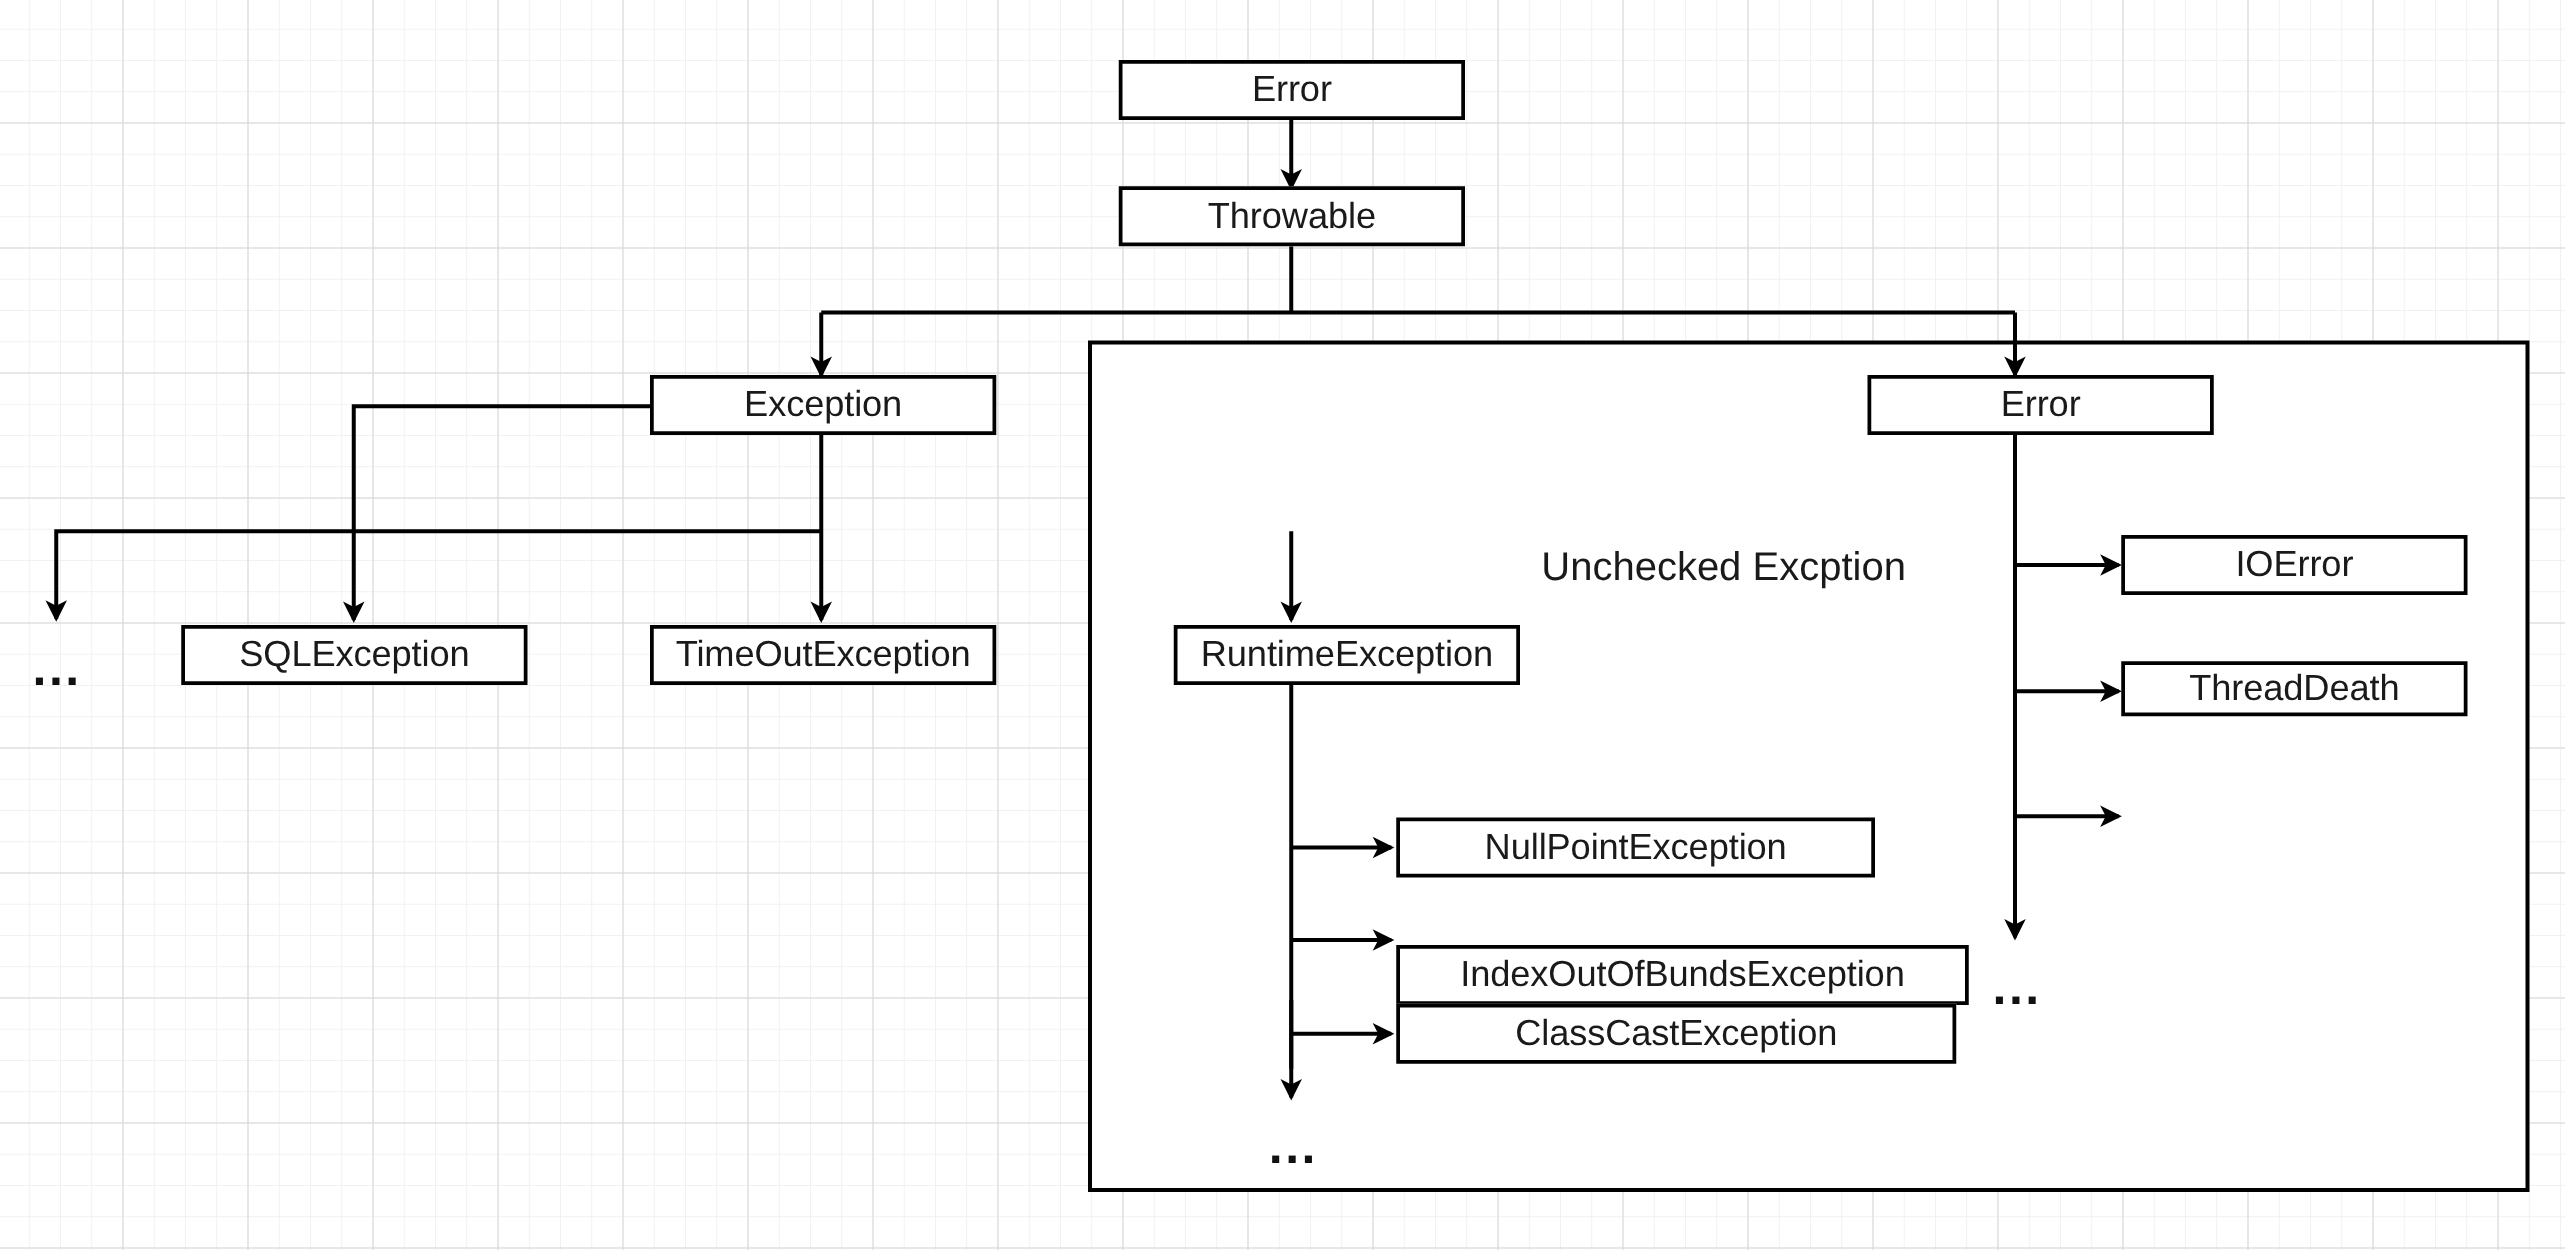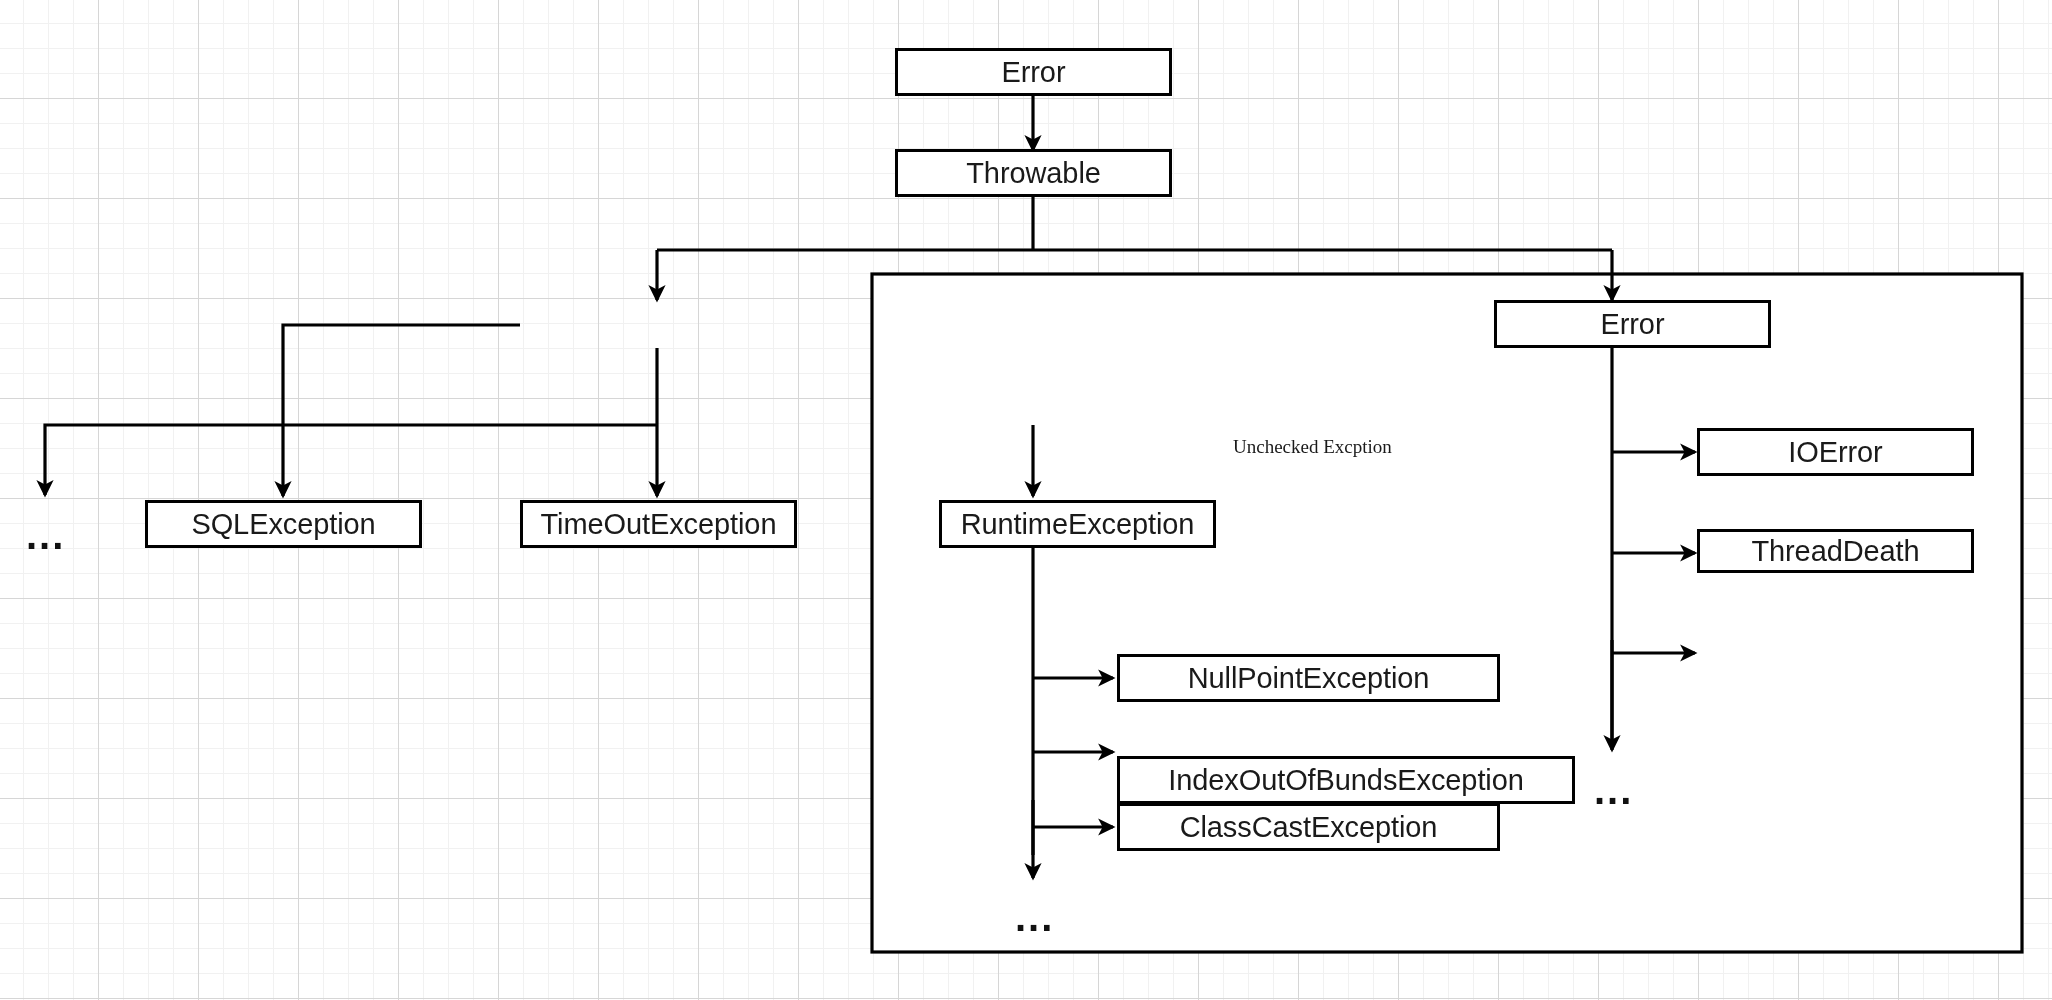--- a/index.html
+++ b/index.html
@@ -64,22 +64,22 @@
     font-family: "Liberation Sans", sans-serif;
     font-size: 40px;
     font-weight: 700;
     color: #111111;
     letter-spacing: 2px;
     line-height: 1;
     user-select: none;
   }
   .group-label {
     position: absolute;
-    font-family: Liberation Serif, serif;
-    font-size: 19px;
+    font-family: Liberation Sans, sans-serif;
+    font-size: 32px;
     color: #1a1a1a;
     white-space: nowrap;
     line-height: 1;
   }
 </style>
 </head>
 <body>
 
 <div id="canvas">
 
@@ -121,34 +121,35 @@
     <path class="edge" marker-end="url(#arrow)" d="M 1612 653 L 1695 653"></path>
     <path class="edge" marker-end="url(#arrow)" d="M 1612 640 L 1612 750"></path>
   </svg>
 
   <div class="group-label" style="left:1233px; top:437px;">Unchecked Excption</div>
 
   <div class="node-box" style="left:895px; top:48px; width:277px; height:48px;">Error</div>
 
   <div class="node-box" style="left:895px; top:149px; width:277px; height:48px;">Throwable</div>
 
+  <div class="node-box" style="left:520px; top:300px; width:277px; height:48px;">Exception</div>
 
   <div class="node-box" style="left:1470px; top:300px; width:277px; height:48px;margin-left:24px;">Error</div>
 
   <div class="node-box" style="left:145px; top:500px; width:277px; height:48px;">SQLException</div>
 
   <div class="node-box" style="left:520px; top:500px; width:277px; height:48px;">TimeOutException</div>
 
   <div class="node-box" style="left:895px; top:500px; width:277px; height:48px;margin-left:44px;">RuntimeException</div>
 
   <div class="node-box" style="left:1117px; top:654px; width:383px; height:48px;">NullPointException</div>
 
   <div class="node-box" style="left:1117px; top:756px; width:458px; height:48px;">IndexOutOfBundsException</div>
 
-  <div class="node-box" style="left:1117px; top:803px; width:383px; height:48px;">ClassCastException</div>
+  <div class="node-box" style="left:1117px; top:803px; width:448px; height:48px;">ClassCastException</div>
 
   <div class="node-box" style="left:1697px; top:428px; width:277px; height:48px;">IOError</div>
 
   <div class="node-box" style="left:1697px; top:529px; width:277px; height:44px;">ThreadDeath</div>
 
 
   <div class="ellipsis" style="left:26px; top:515px;">...</div>
 
   <div class="ellipsis" style="left:1015px; top:897px;">...</div>
 

